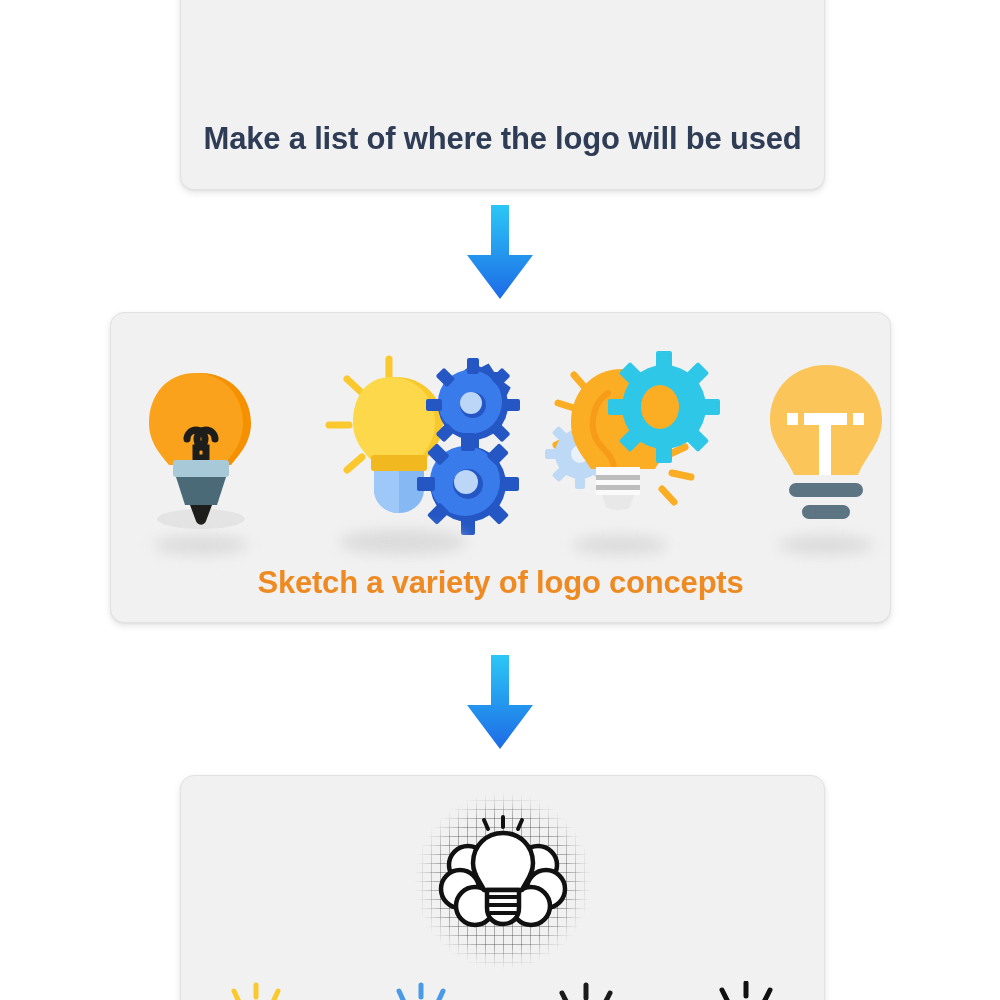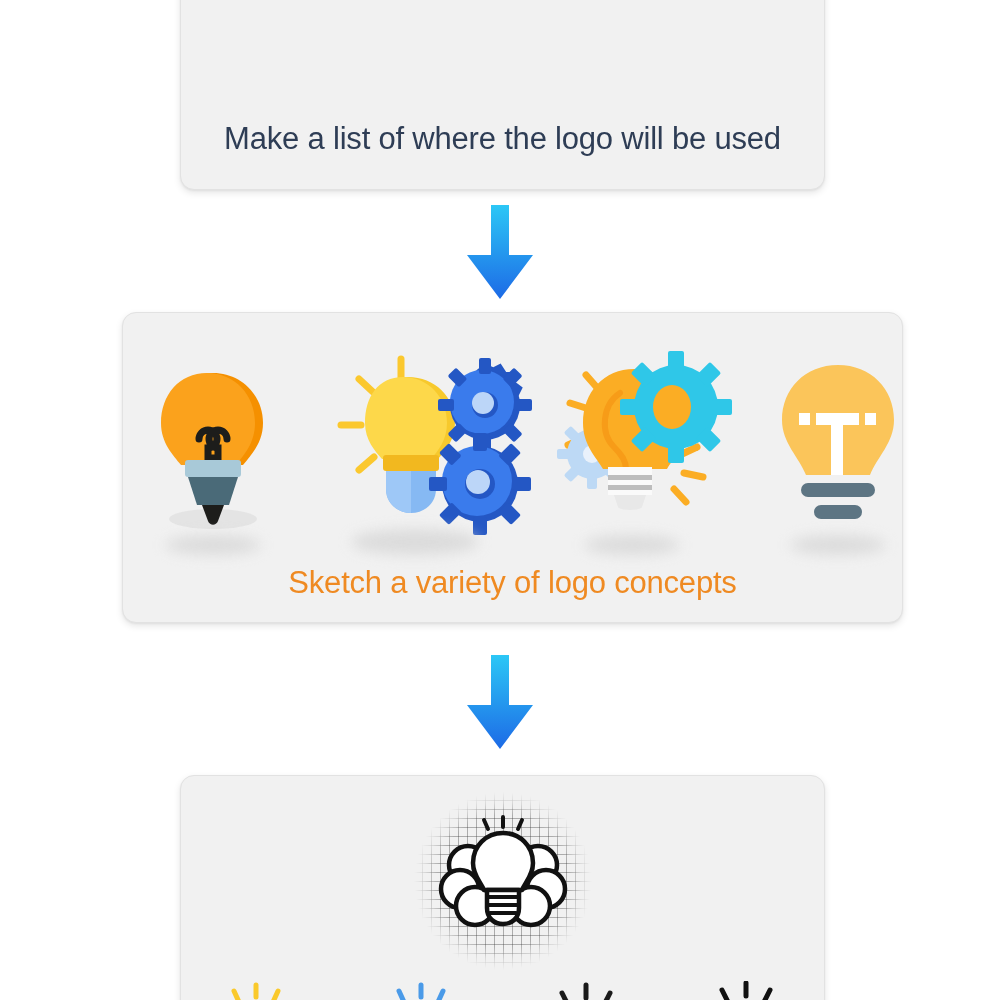--- a/index.html
+++ b/index.html
@@ -14,27 +14,27 @@
   
   .card{
     position:absolute;
     background:#f1f1f1;
     border:1px solid #e2e2e2;
     border-radius:14px;
     box-shadow:0 3px 7px rgba(0,0,0,.10), 0 1px 2px rgba(0,0,0,.05);
     box-sizing:border-box;
   }
   #card-step1{left:180px;top:-118px;width:645px;height:308px;}
-  #card-step2{left:122px;top:312px;width:781px;height:311px;}
+  #card-step2{left:110px;top:312px;width:781px;height:311px;}
   #card-step3{left:180px;top:775px;width:645px;height:300px;}
 
   .card-caption{
     position:absolute;left:0;right:0;
     text-align:center;
-    font-weight:400;
+    font-weight:700;
     letter-spacing:-0.2px;
     white-space:nowrap;
   }
   #caption1{top:238px;font-size:31px;color:#2e3d55;}
   #caption2{top:252px;font-size:31px;color:#ef8a22;}
 
   
   .arrow{position:absolute;left:50%;transform:translateX(-50%);width:72px;height:96px;}
   #arrow1{top:205px;}
   #arrow2{top:655px;}

